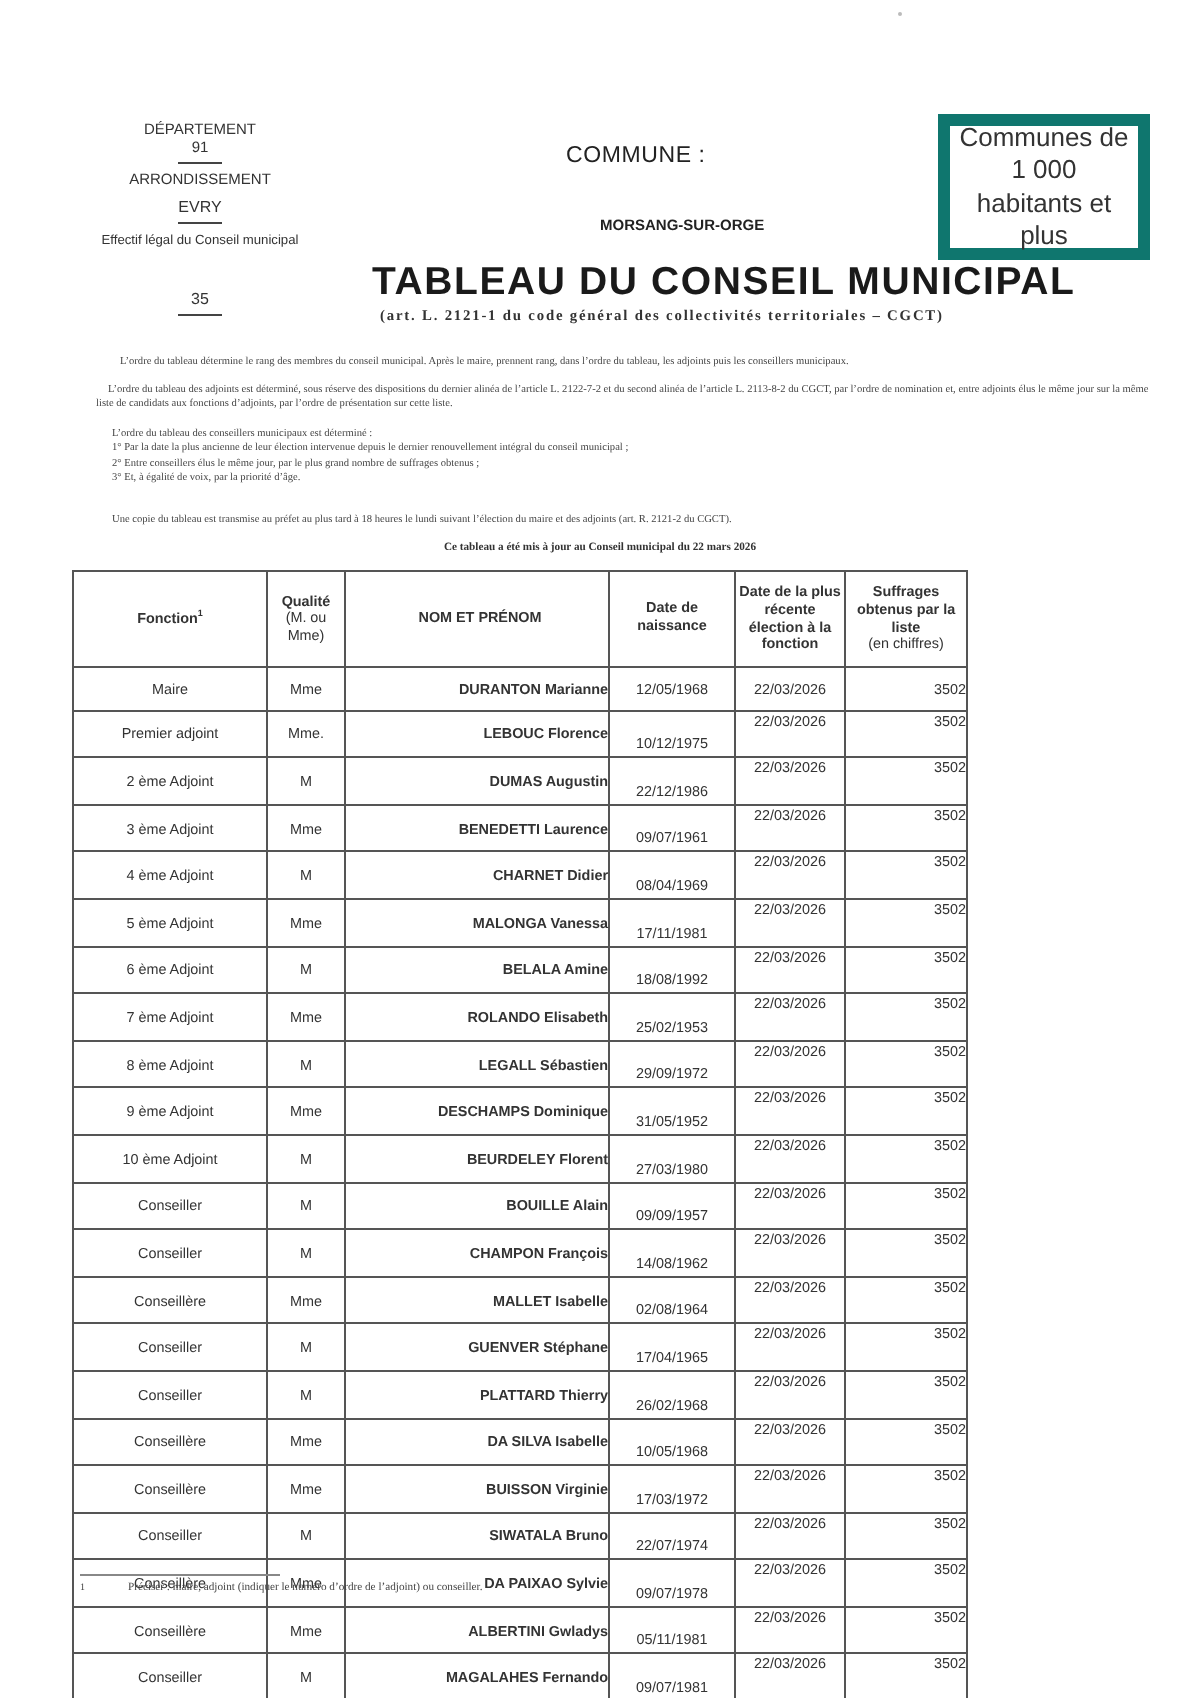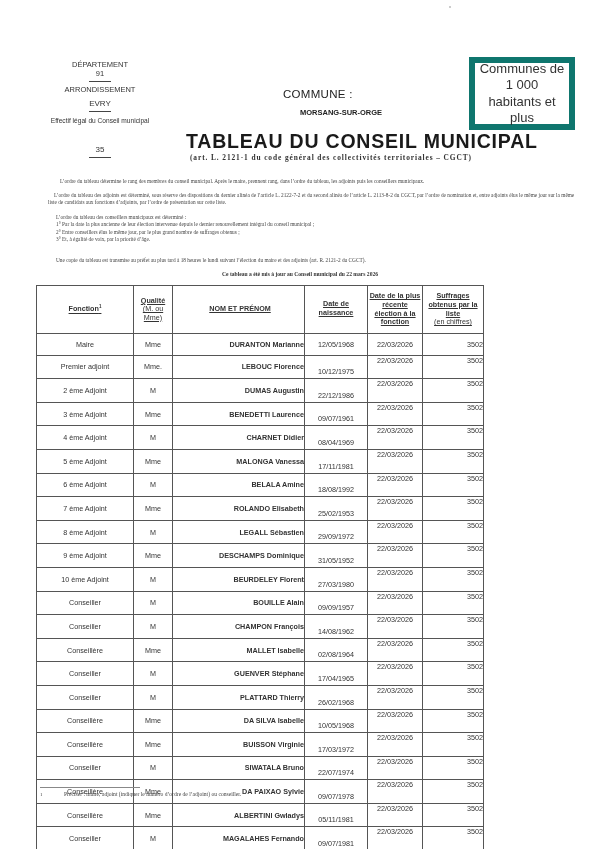--- a/index.html
+++ b/index.html
@@ -1,30 +1,30 @@
 <!DOCTYPE html>
 <html><head>
 <meta charset="utf-8">
 <style>
   html, body { margin: 0; padding: 0; background: #ffffff; }
   body { width: 600px; height: 849px; position: relative; overflow: hidden; font-family: "Liberation Sans", sans-serif; color: #222; }
   .abs { position: absolute; }
   .left-block { left: 40px; width: 120px; text-align: center; font-size: 7.5px; color: #333; }
   .rule { width: 22px; height: 1px; background: #444; margin: 3px auto; }
-  .commune-label { left: 283px; top: 88px; font-size: 11.5px; letter-spacing: 0.3px; color: #222; }
+  .commune-label { left: 283px; top: 72px; font-size: 11.5px; letter-spacing: 0.3px; color: #222; }
   .commune-name { left: 272px; top: 108px; font-size: 7.5px; font-weight: bold; color: #222; padding-left: 28px; }
   .box { left: 469px; top: 57px; width: 94px; height: 61px; border: 6px solid #0f766e; font-size: 13px; text-align: center; display: flex; align-items: center; justify-content: center; line-height: 1.25; color: #333; }
   .main-title { left: 186px; top: 130px; font-size: 19.5px; font-weight: bold; letter-spacing: 0.8px; color: #1a1a1a; white-space: nowrap; }
   .subtitle { left: 190px; top: 153px; font-size: 7.4px; font-weight: bold; font-family: "Liberation Serif", serif; letter-spacing: 0.9px; color: #333; white-space: nowrap; }
   .para { left: 54px; width: 520px; font-family: "Liberation Serif", serif; font-size: 5.3px; line-height: 7.3px; color: #444; }
   .indent { text-indent: 6px; }
   .updated { left: 0; width: 600px; top: 271px; text-align: center; font-family: "Liberation Serif", serif; font-size: 5.6px; font-weight: bold; color: #333; }
   table.council { position: absolute; left: 36px; top: 285px; border-collapse: collapse; font-size: 7.2px; color: #333; }
   table.council th, table.council td { border: 1px solid #555; padding: 0; }
-  table.council th { height: 45px; font-weight: bold; text-align: center; line-height: 1.2; font-size: 7.2px; text-decoration: underline; }
+  table.council th { height: 45px; font-weight: bold; text-align: center; line-height: 1.2; font-size: 7.2px; }
   table.council td { height: 20.6px; }
   .th-sub { font-weight: normal; }
   .c1 { width: 96px; text-align: center; }
   .c2 { width: 38px; text-align: center; }
   .c3 { width: 128px; text-align: right; padding-left: 3px !important; font-weight: bold; }
   .c4 { width: 62px; text-align: center; vertical-align: bottom; padding-bottom: 2px !important; }
   .c5 { width: 54px; text-align: center; vertical-align: top; }
   .c6 { width: 60px; text-align: right; vertical-align: top; }
   td.c1, td.c2, td.c3 { vertical-align: middle; }
   .first td.c4, .first td.c5, .first td.c6 { vertical-align: middle; padding: 0 !important; }

